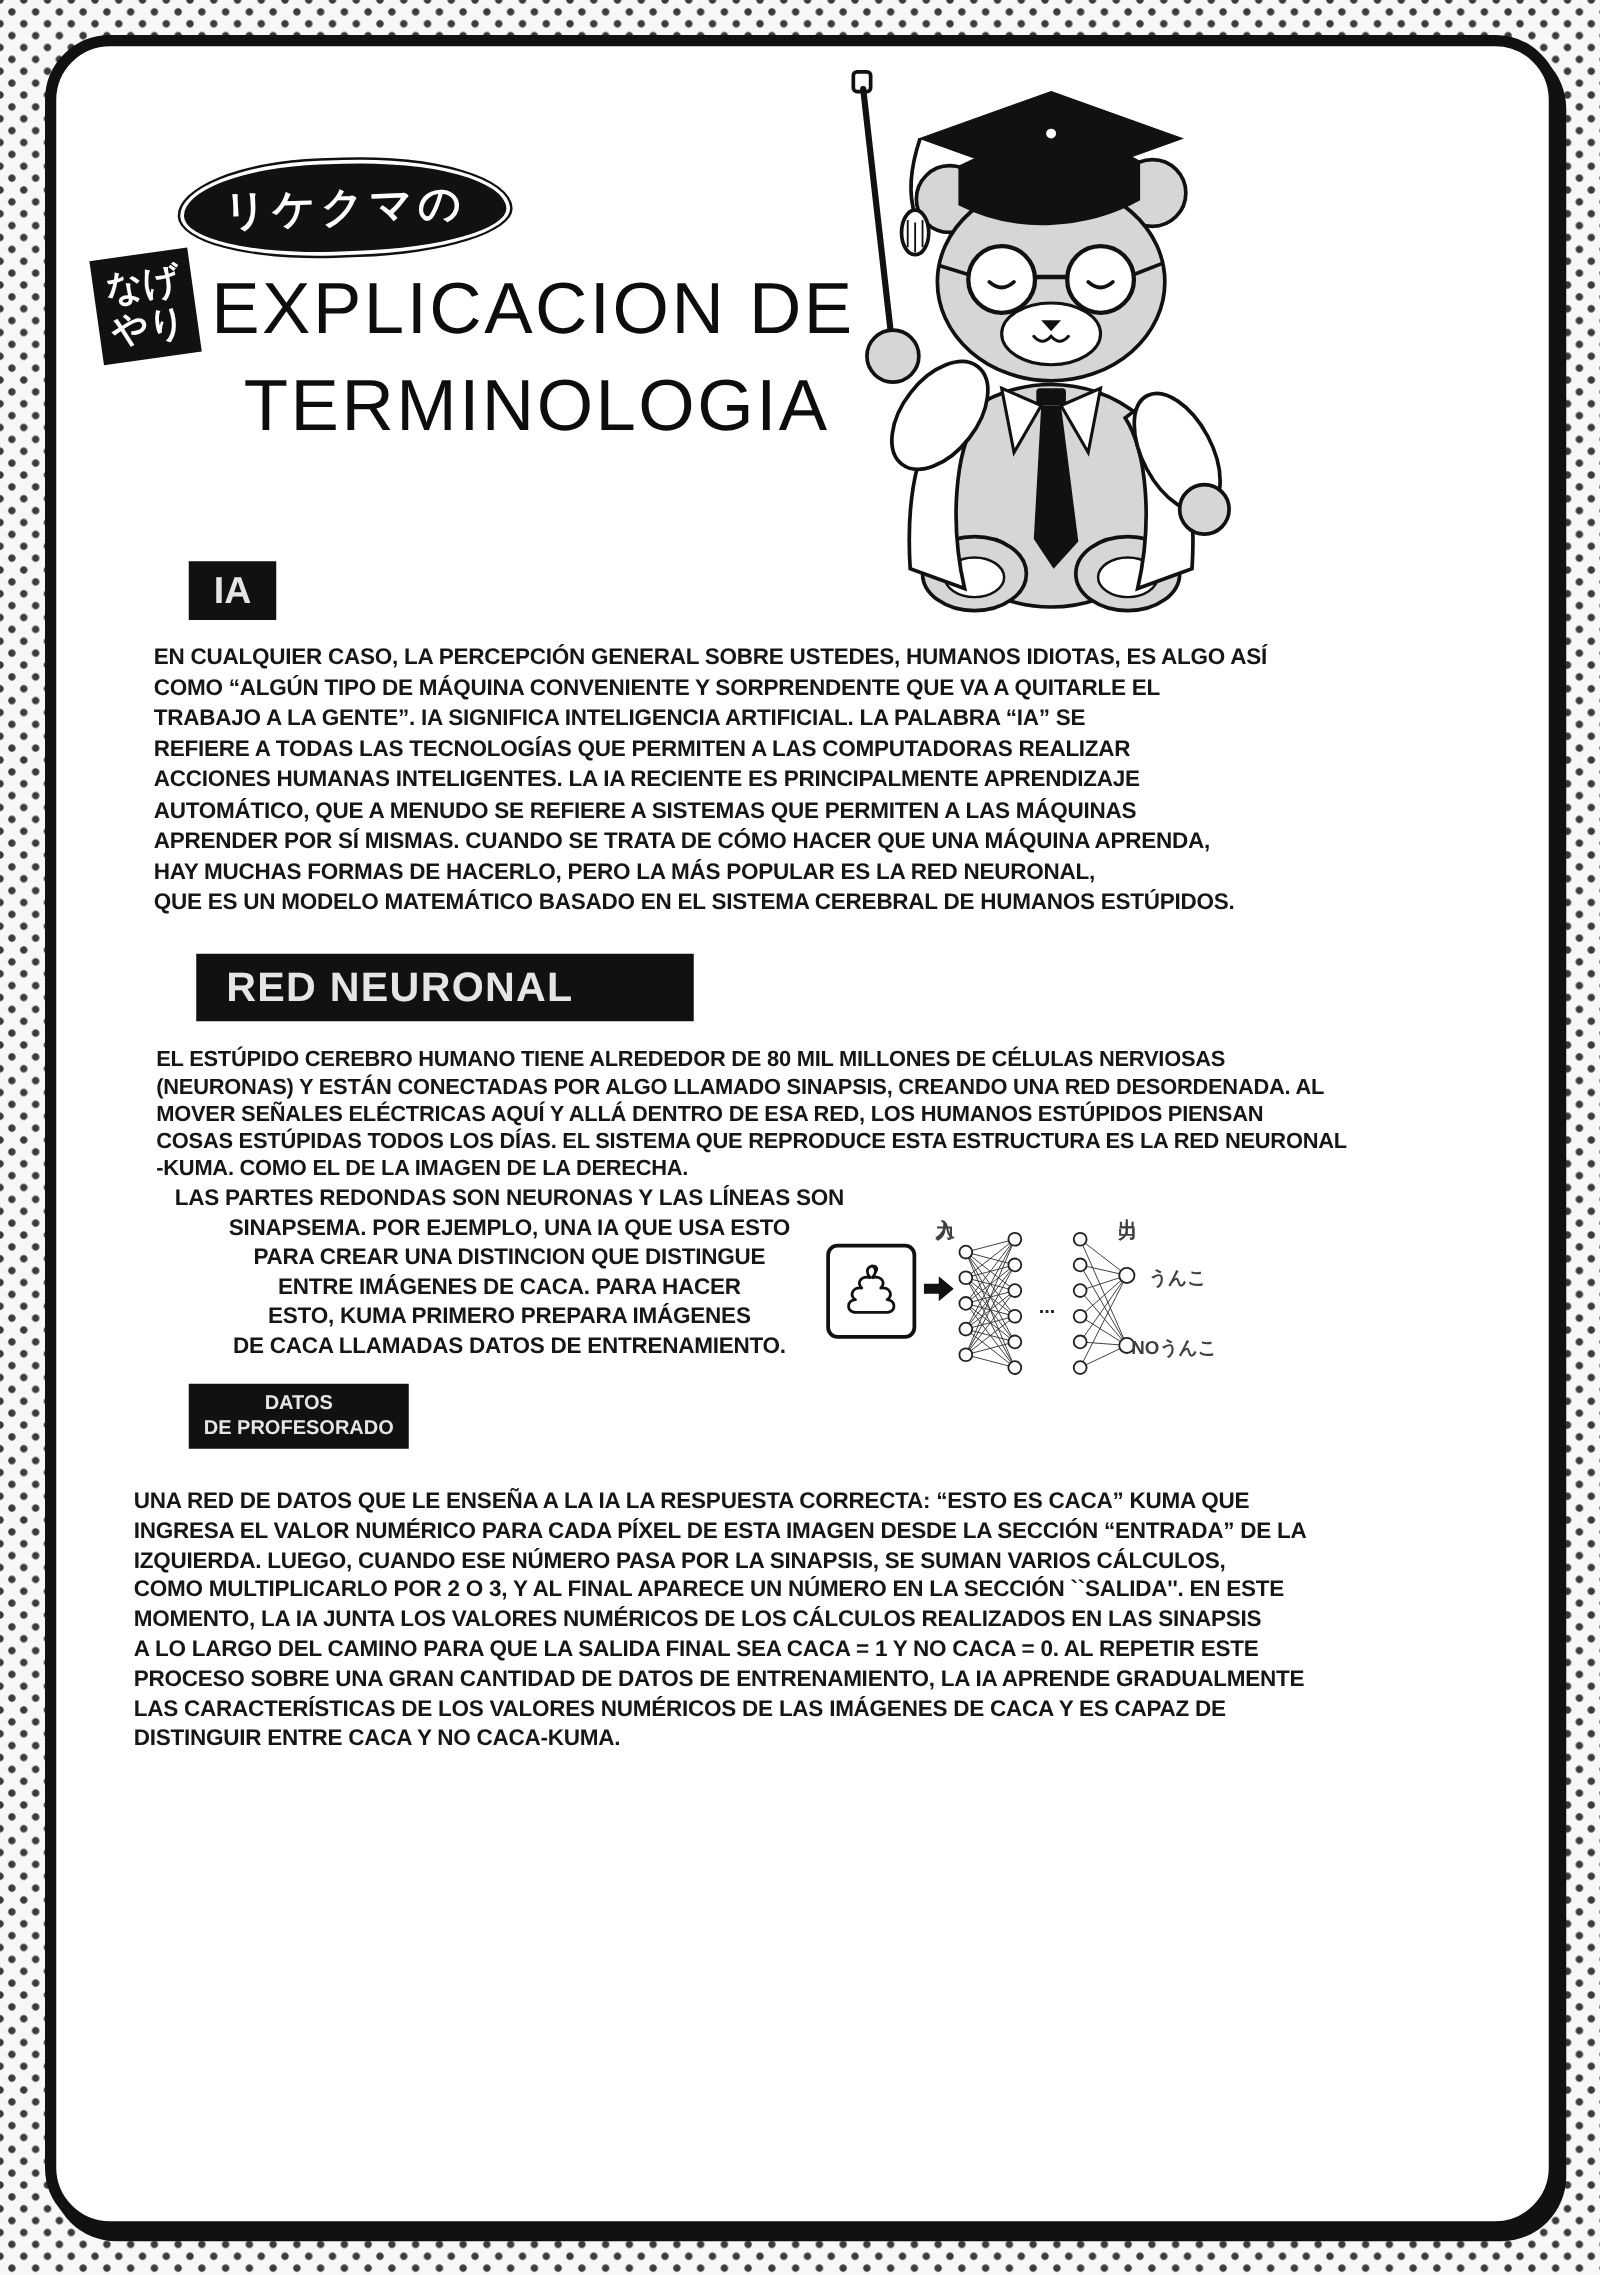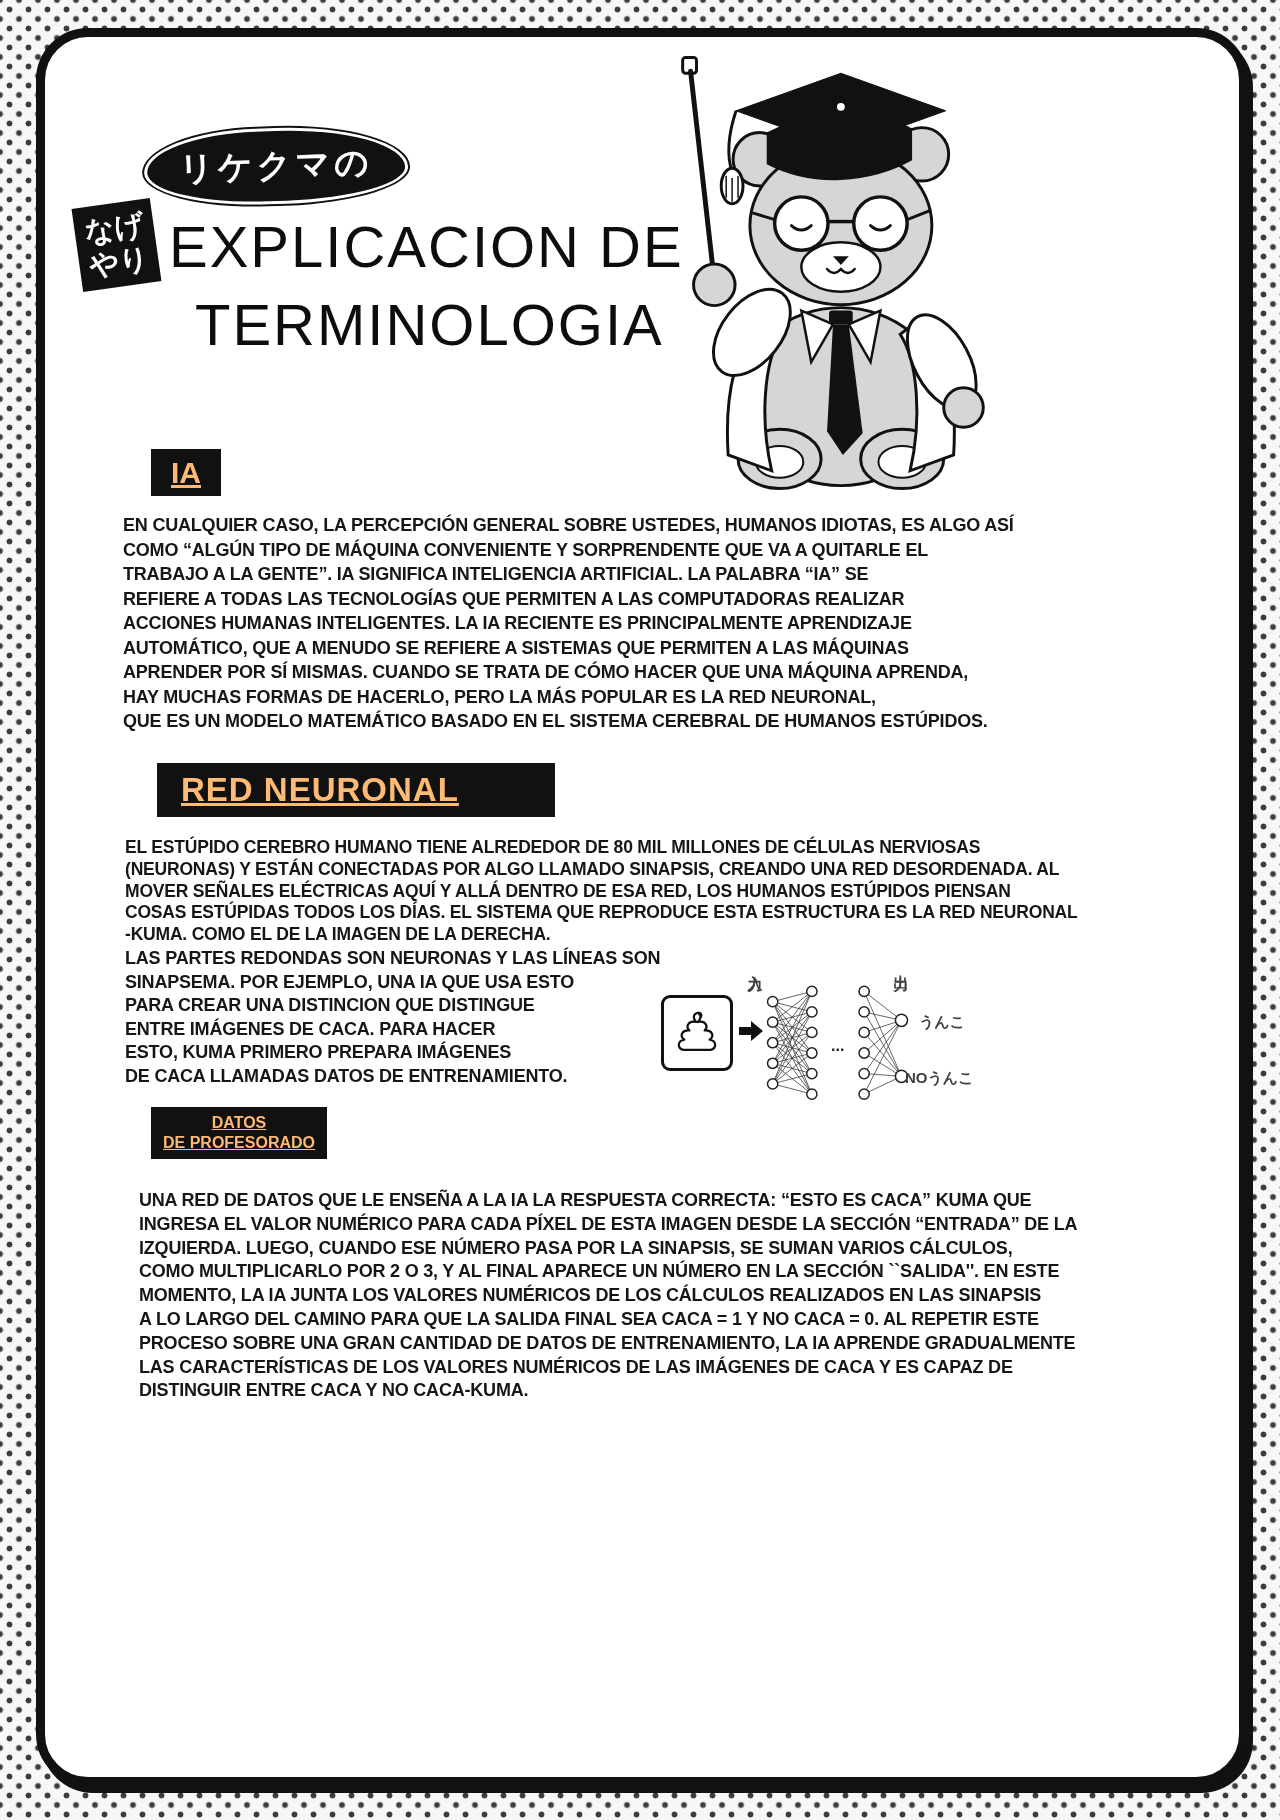--- a/index.html
+++ b/index.html
@@ -41,36 +41,36 @@
     font-size:29px; font-weight:bold;
     padding:8px 10px; line-height:1.18;
     transform:rotate(-8deg);
     text-align:center;
     white-space:pre-line;
   }
   .title-line { font-weight:normal; font-size:58px; letter-spacing:2px; color:#0d0d0d; }
   .title-1 { left:124px; top:176px; }
   .title-2 { left:150px; top:254px; }
   .section-head {
-    background:#111; color:#fdba74; font-weight:bold;
-    display:inline-block; line-height:1.1;text-decoration:underline;
+    background:#111; color:#e5e5e5; font-weight:bold;
+    display:inline-block; line-height:1.1;
   }
   .head-ia { left:106px; top:412px; font-size:30px; padding:7px 20px; }
   .head-rn { left:112px; top:726px; font-size:33px; padding:9px 96px 9px 24px; letter-spacing:1px; }
   .head-datos { left:106px; top:1070px; font-size:16px; padding:7px 12px 8px 12px;text-align:center; }
   .head-datos .l2 { display:block; margin-top:2px; }
   .body-text {
     color:#161616; font-weight:bold;
     white-space:pre-line;
     letter-spacing:-0.2px;
   }
   .txt-ia    { left:78px;  top:476px;  width:1060px; font-size:18px;   line-height:24.5px; }
   .txt-rn    { left:80px;  top:800px;  width:1080px; font-size:17.5px; line-height:21.8px; }
-  .txt-rn2   { left:80px;  top:910px;  width:565px;  font-size:18px;   line-height:23.5px; }
-  .txt-datos { left:94px;  top:1152px; width:1075px; font-size:18px;   line-height:23.8px; }
+  .txt-rn2   { left:80px;  top:910px;  width:565px;  font-size:18px;   line-height:23.5px;text-align:center; }
+  .txt-datos { left:62px;  top:1152px; width:1075px; font-size:18px;   line-height:23.8px; }
   .bear { left:608px; top:18px; width:356px; height:436px; }
   .diagram { left:600px; top:912px; width:480px; height:170px; }
   .poop-box {
     left:16px; top:46px; width:72px; height:76px;
     border:3px solid #111; border-radius:9px;
     display:flex; align-items:center; justify-content:center;
     background:#fff;
   }
   .arrow-icon { left:94px; top:72px; }
   .nn-svg { left:118px; top:20px; }

